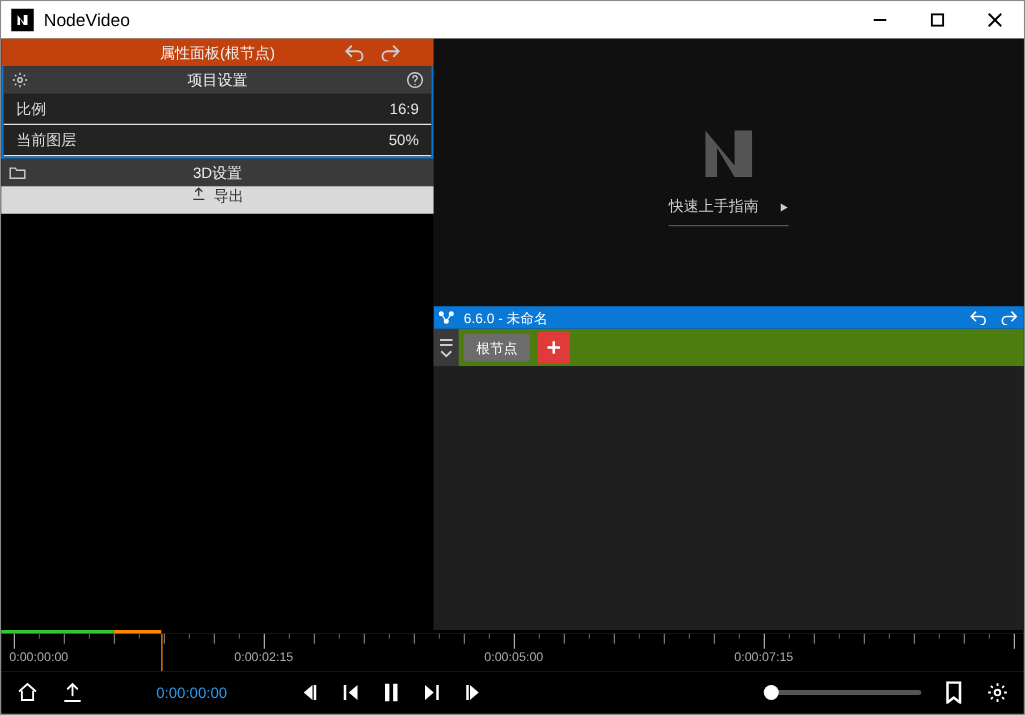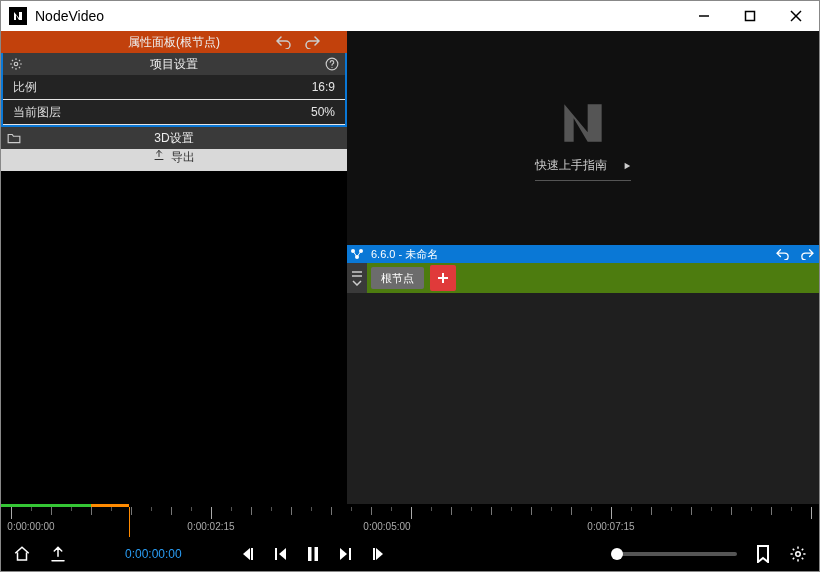--- a/index.html
+++ b/index.html
@@ -221,21 +221,21 @@
       <div class="seg-orange"></div>
     </div>
     <div class="ruler">
       <div class="playhead"></div>
 
       <div class="tick big" style="left:10px"></div>
         <div class="lbl" style="left:30px">0:00:00:00</div>
       <div class="tick big" style="left:210px"></div>
         <div class="lbl" style="left:210px">0:00:02:15</div>
       <div class="tick big" style="left:410px"></div>
-        <div class="lbl" style="left:386px">0:00:05:00</div>
+        <div class="lbl" style="left:410px">0:00:05:00</div>
       <div class="tick big" style="left:610px"></div>
         <div class="lbl" style="left:610px">0:00:07:15</div>
       <div class="tick big" style="left:810px"></div>
 
       <div class="tick" style="left:50px"></div>
         <div class="tick" style="left:90px"></div>
         <div class="tick" style="left:130px"></div>
         <div class="tick" style="left:170px"></div>
       <div class="tick" style="left:250px"></div>
         <div class="tick" style="left:290px"></div>

